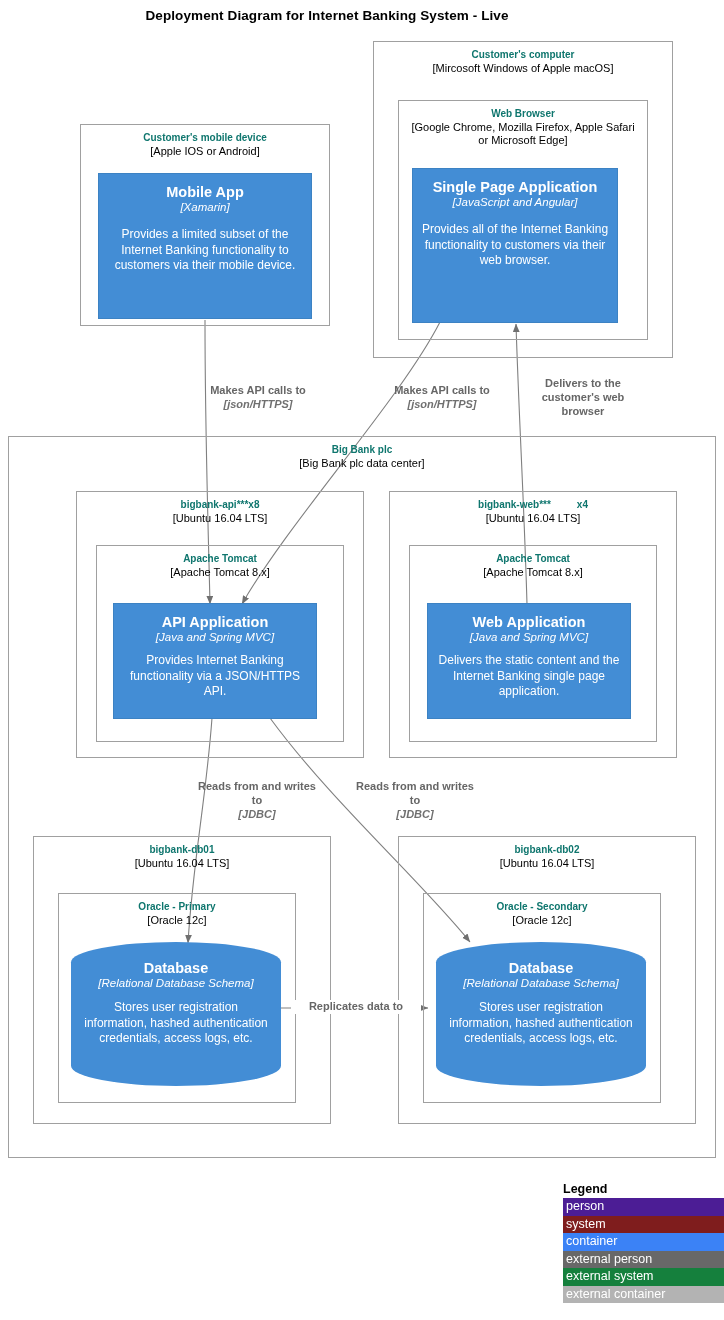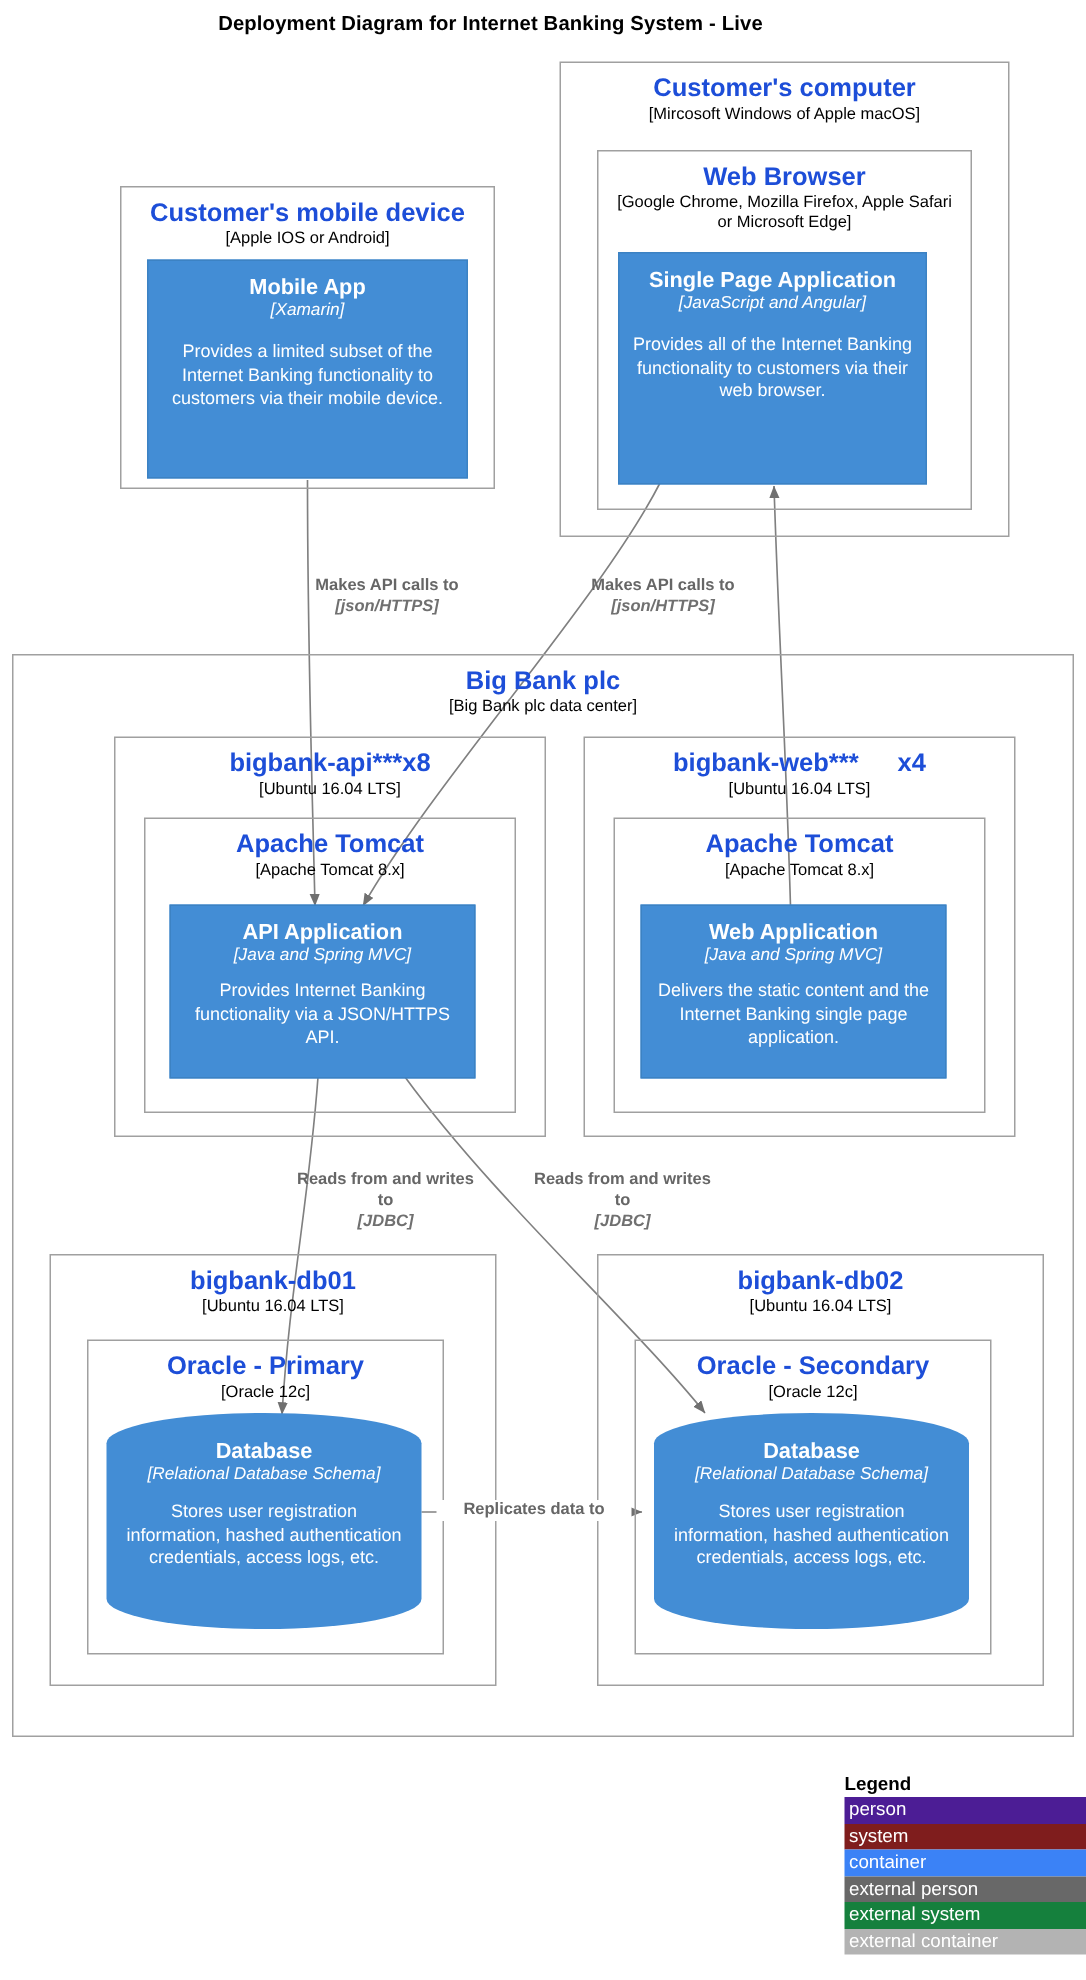--- a/index.html
+++ b/index.html
@@ -32,24 +32,24 @@
   
   .node {
     border: 1px solid #a0a0a0;
     background: transparent;
   }
   .node-head {
     text-align: center;
     padding-top: 7px;
   }
   .node-name {
-    font-size: 17px;
+    font-size: 10px;
     font-weight: bold;
     line-height: 1.15;
-    color: #1d4ed8;
+    color: #0f766e;
     text-align: center;
   }
   .node-tech {
     font-size: 11px;
     line-height: 1.2;
     color: #000;
     margin-top: 1px;
   }
 
   
@@ -188,20 +188,23 @@
   <div class="abs rel-label" style="left:182px; top:384px; width:152px;">
     <div>Makes API calls to</div>
     <div class="rel-tech">[json/HTTPS]</div>
   </div>
 
   <div class="abs rel-label" style="left:366px; top:384px; width:152px;">
     <div>Makes API calls to</div>
     <div class="rel-tech">[json/HTTPS]</div>
   </div>
 
+  <div class="abs rel-label" style="left:528px; top:377px; width:110px;">
+    <div>Delivers to the customer's web browser</div>
+  </div>
 
   <div class="abs node" style="left:8px; top:436px; width:708px; height:722px;">
     <div class="node-head">
       <div class="node-name">Big Bank plc</div>
       <div class="node-tech">[Big Bank plc data center]</div>
     </div>
   </div>
 
   <div class="abs node" style="left:76px; top:491px; width:288px; height:267px;">
     <div class="node-head">

